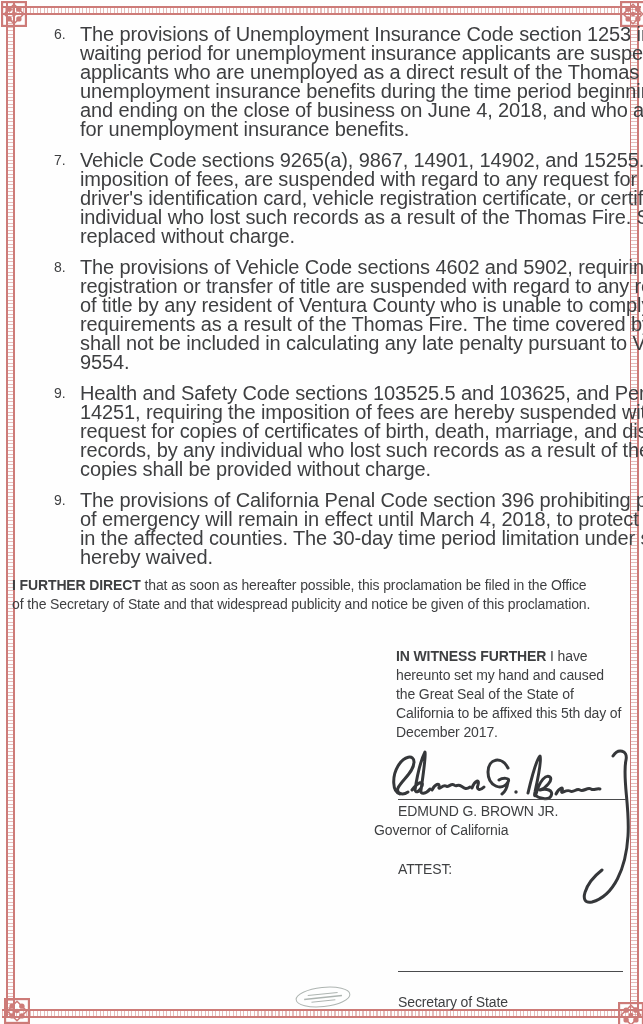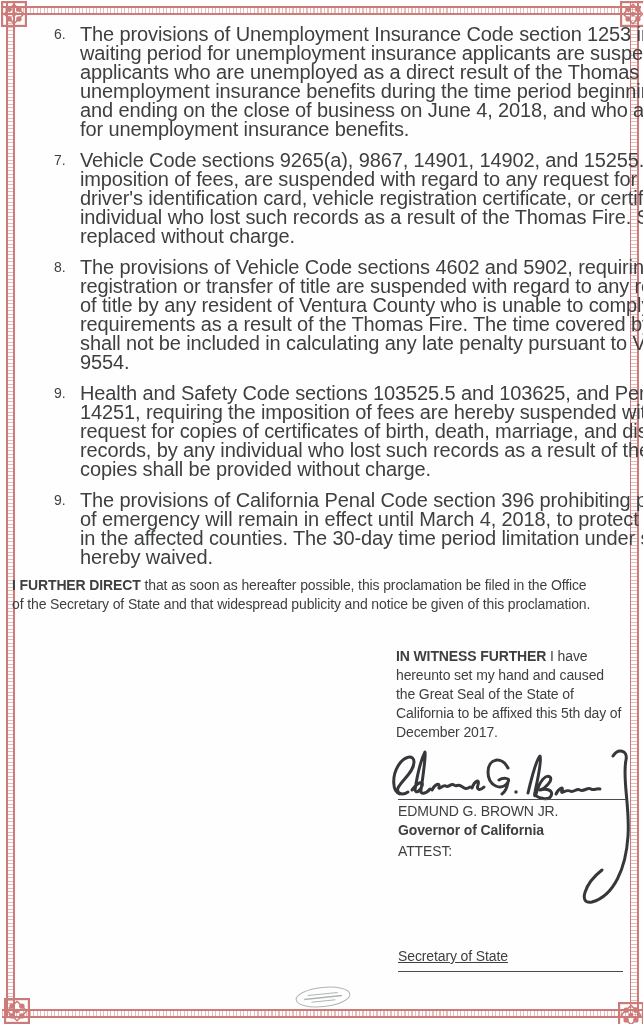--- a/index.html
+++ b/index.html
@@ -38,25 +38,25 @@
   .li{display:flex;align-items:flex-start;margin-bottom:12px;}
   .num{flex:0 0 26px;font-size:14px;line-height:19px;}
   .txt{white-space:pre;font-size:20px;line-height:19px;letter-spacing:-0.12px;}
   .further{position:absolute;left:12px;top:576px;width:625px;white-space:pre;}
   .witness{position:absolute;left:396px;top:647px;width:250px;white-space:pre;}
   .bold{font-weight:bold;}
   
   .sig-svg{position:absolute;left:388px;top:746px;width:255px;height:165px;color:var(--ink,#393b3d);}
   .gov-underline{position:absolute;left:398px;top:799px;width:228px;height:0;border-top:1.8px solid var(--line,#4a4b4d);}
   .gov-name{position:absolute;left:398px;top:802px;}
-  .gov-title{position:absolute;left:398px;top:821px;font-weight:bold;}
-  .attest{position:absolute;left:398px;top:842px;text-align:center;}
+  .gov-title{position:absolute;left:374px;top:821px;}
+  .attest{position:absolute;left:398px;top:860px;text-align:center;}
   .sec-line{position:absolute;left:398px;top:971px;width:225px;height:0;border-top:1.8px solid var(--line,#4a4b4d);}
   .sec-name{position:absolute;left:398px;top:1024px;}
-  .sec-title{position:absolute;left:398px;top:947px;text-decoration:underline;}
+  .sec-title{position:absolute;left:398px;top:993px;}
   .seal{position:absolute;left:294px;top:986px;width:58px;height:22px;transform:rotate(-6deg);opacity:0.85;color:var(--seal-gray,#a0a8a4);}
   .seal svg{display:block;width:100%;height:100%;}
 </style>
 </head>
 <body>
 
 <div class="hbar bar-top"></div>
 <div class="hbar bar-bottom"></div>
 <div class="vbar bar-left"></div>
 <div class="vbar bar-right"></div>

